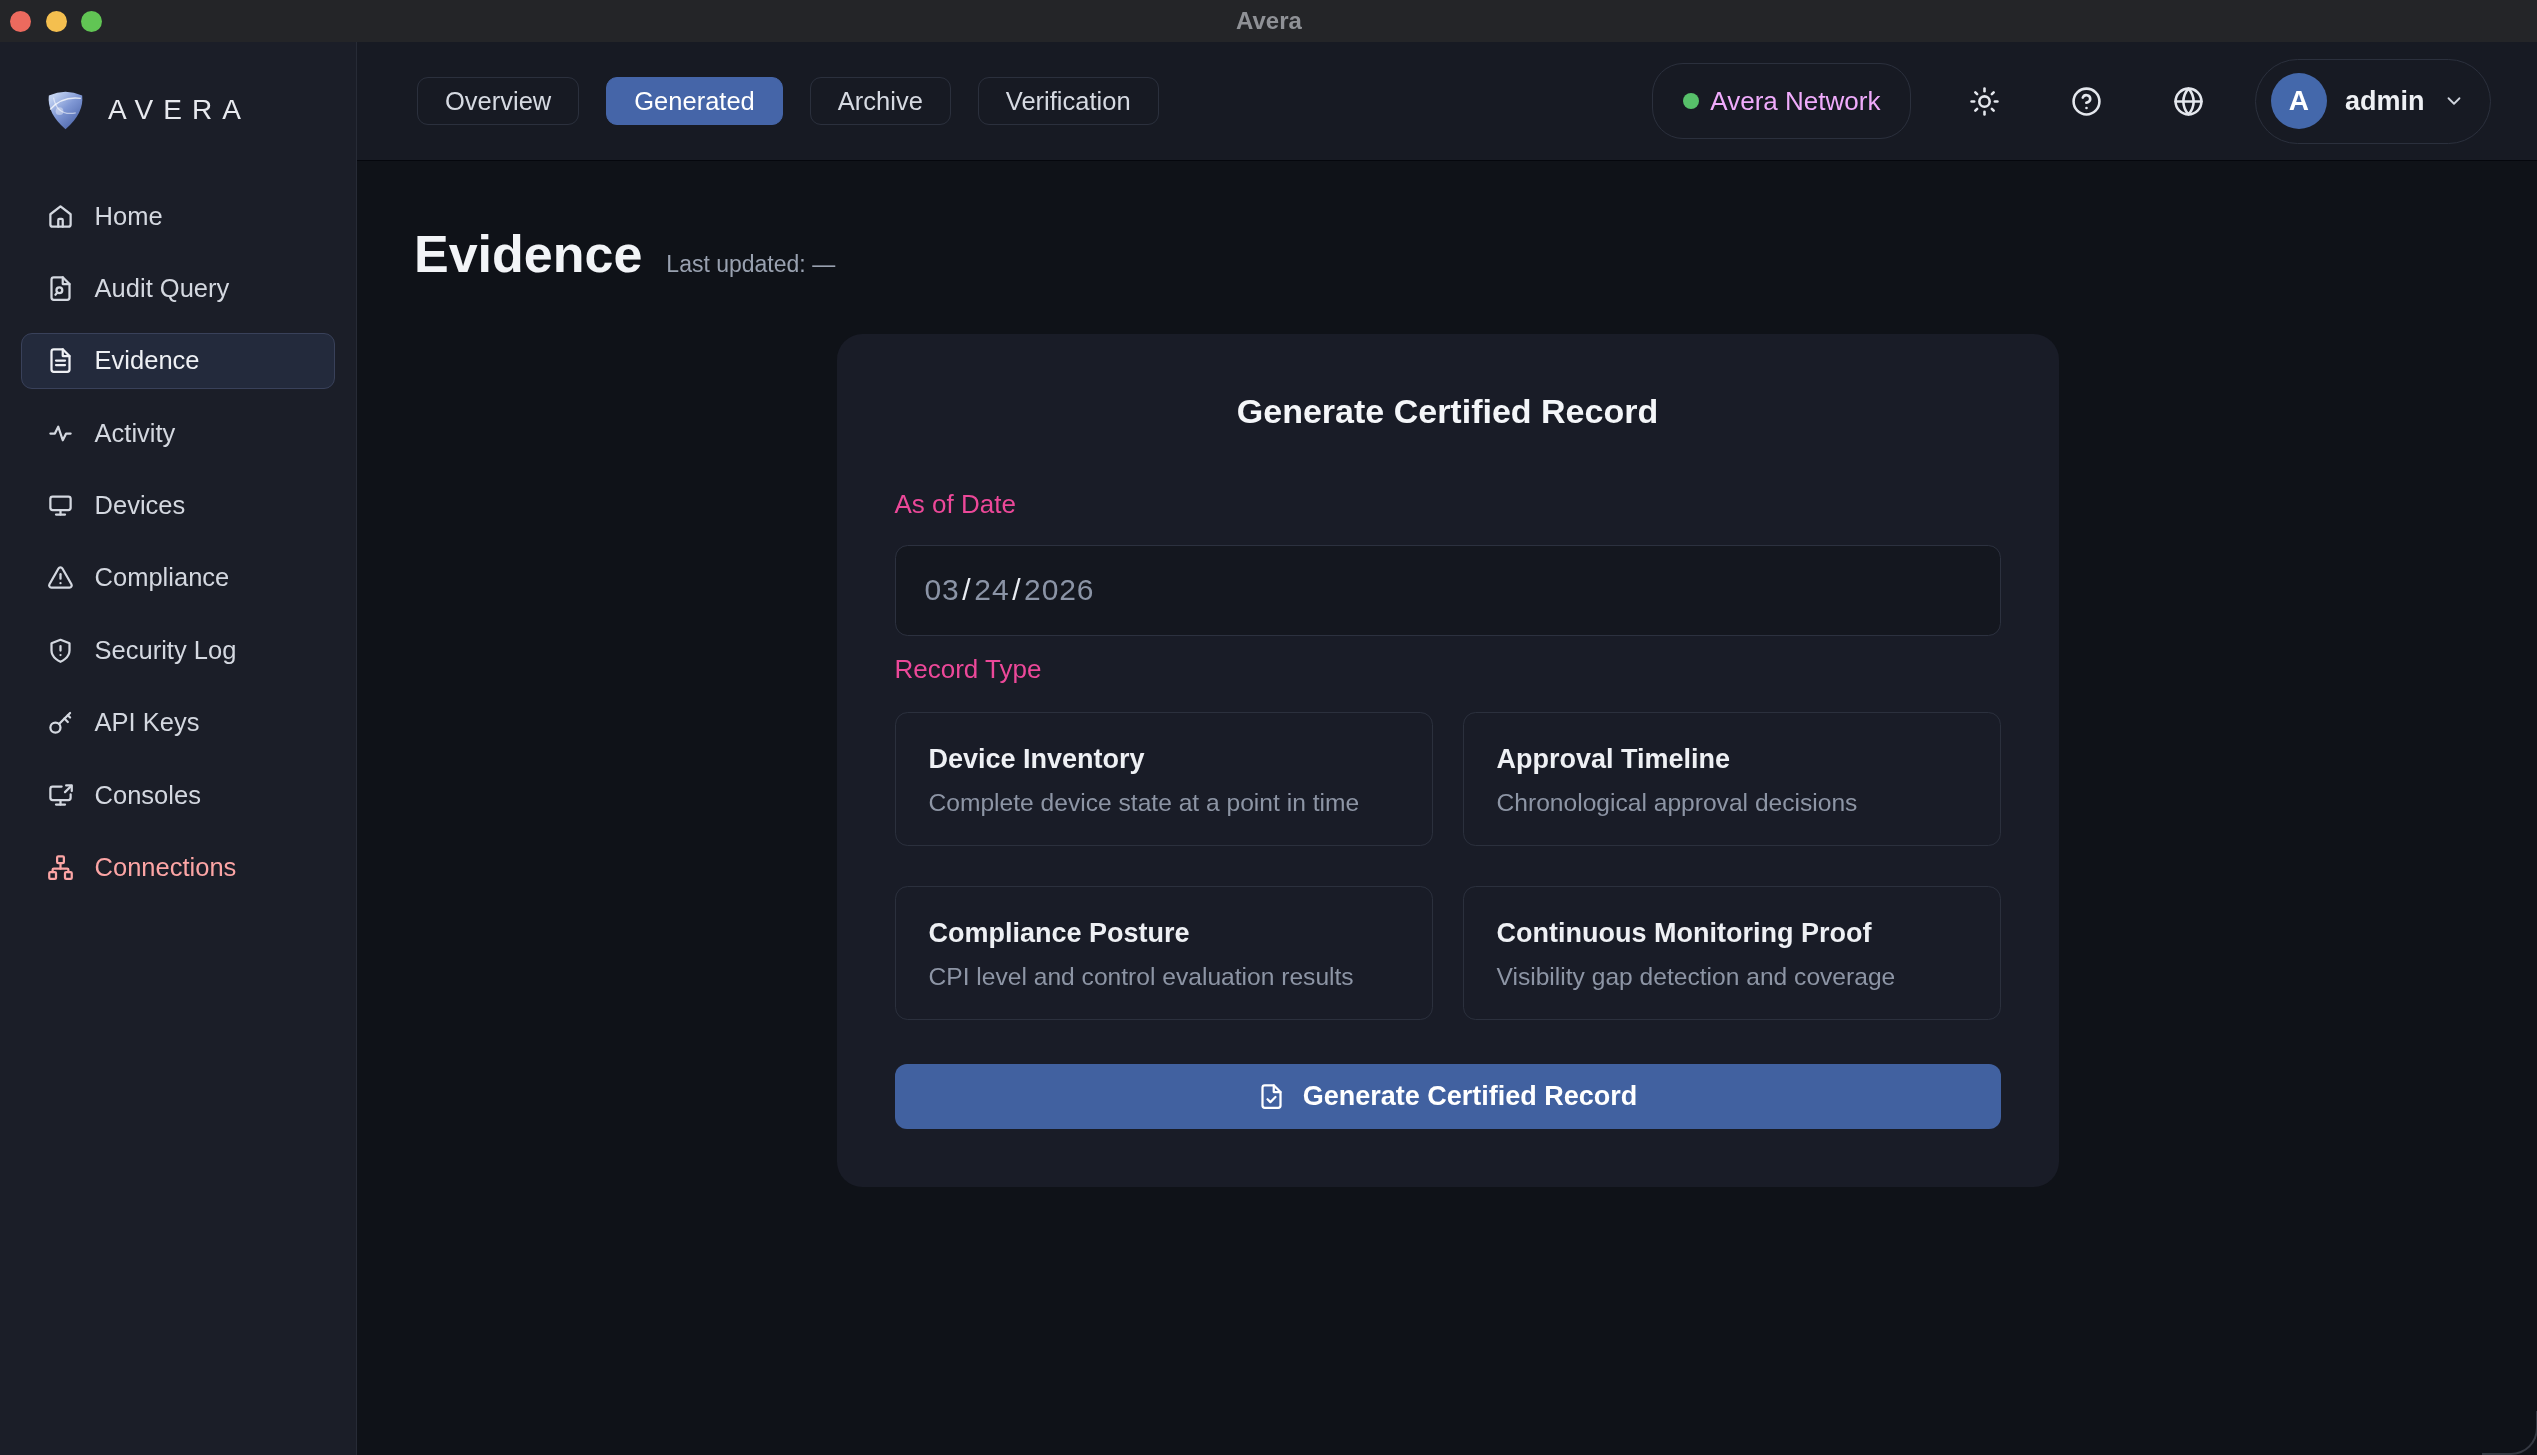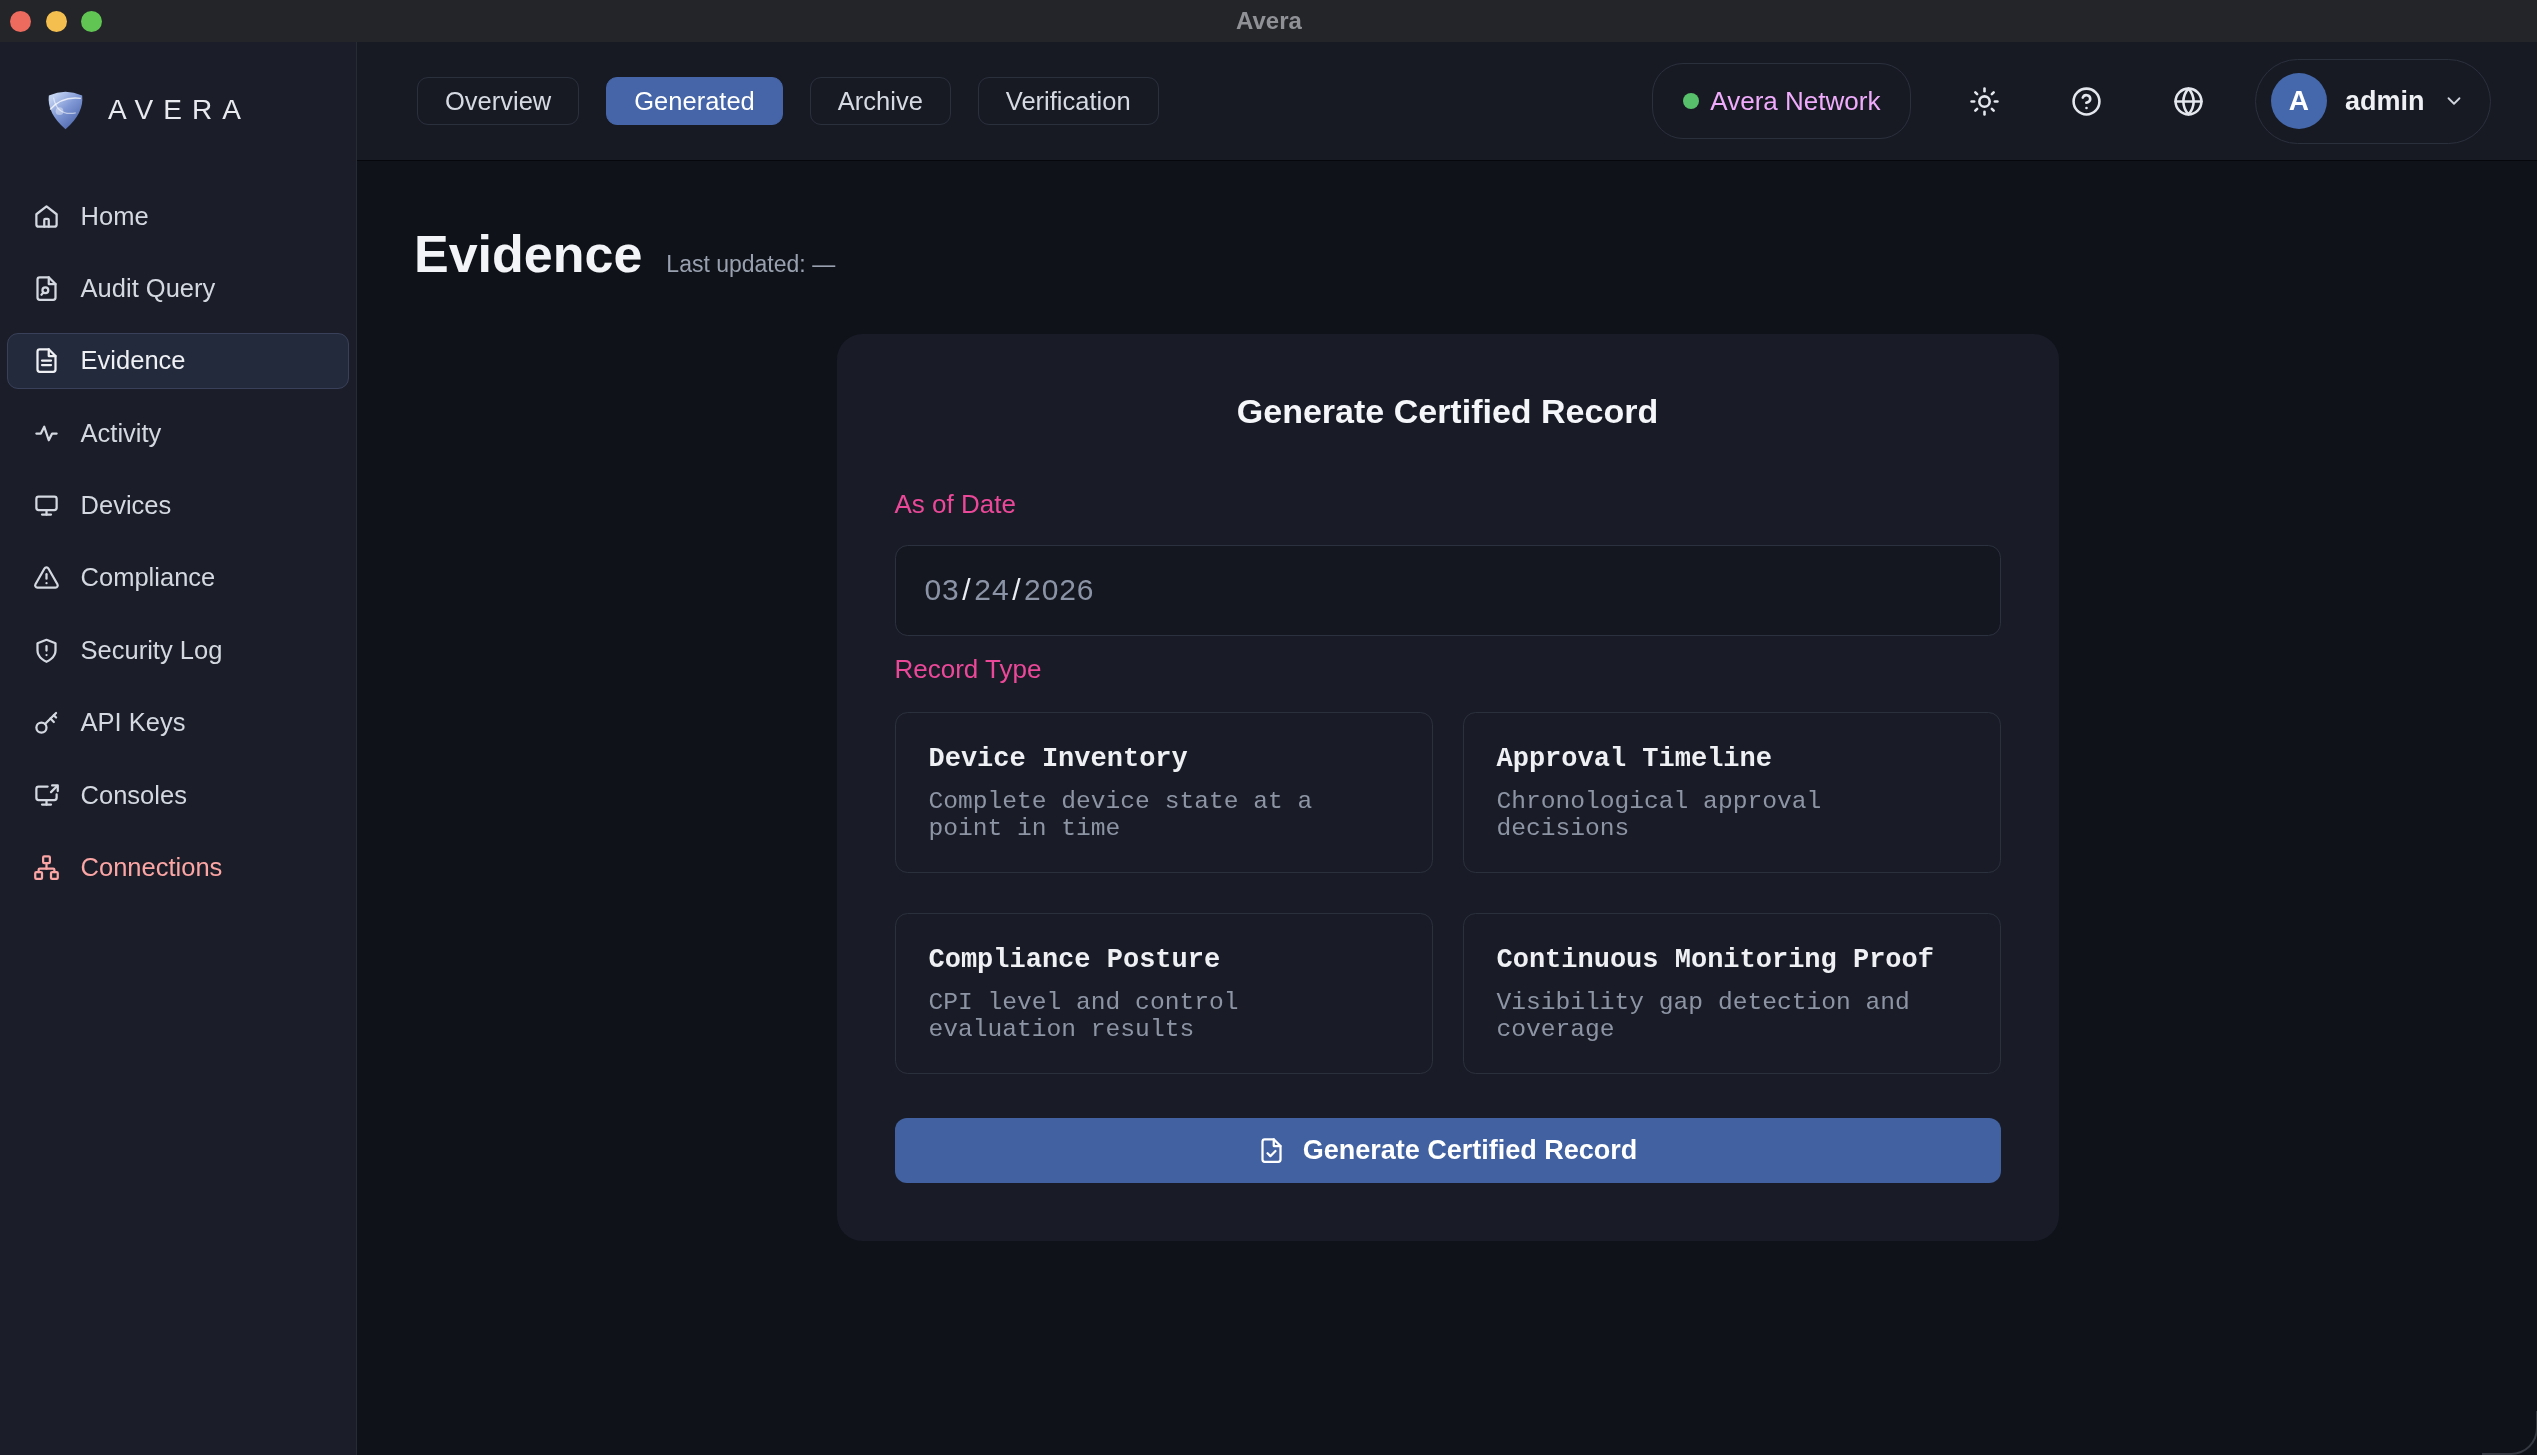--- a/index.html
+++ b/index.html
@@ -20,21 +20,21 @@
   .titlebar-title { position:absolute; left:0; right:0; top:0; height:100%; display:flex; align-items:center; justify-content:center; font-size:24px; font-weight:700; color:#8f9196; }
 
   
   .shell { display:flex; height:1413px; }
 
   
   .sidebar { width:357px; flex:0 0 357px; background:#1b1e28; border-right:0.9px solid #272b36; }
   .logo-row { display:flex; align-items:center; gap:22px; margin:45px 0 0 45px; }
   .logo-shield { width:41px; height:45px; }
   .brand { font-size:28px; letter-spacing:10px; color:#e8eaef; font-weight:400; }
-  .nav { margin-top:56px; padding:0 7px; display:flex; flex-direction:column; gap:16.4px; }
+  .nav { margin-top:56px; padding:0 21px; display:flex; flex-direction:column; gap:16.4px; }
   .nav-item { height:56px; border-radius:11px; border:0.9px solid transparent; display:flex; align-items:center; gap:21px; padding-left:24.6px; font-size:25.5px; color:#d4d8e0; cursor:pointer; }
   .nav-item svg { width:27px; height:27px; flex:0 0 27px; }
   .nav-item.active { background:#232a3c; border-color:#39415a; color:#eef0f4; }
   .nav-item.disabled { color:#fca5a5; }
 
   
   .right-col { flex:1; display:flex; flex-direction:column; min-width:0; }
   .topbar { height:119px; flex:0 0 119px; background:#171a23; border-bottom:1.8px solid #05070d; display:flex; align-items:center; padding:0 47px 0 60px; }
   .tabs { display:flex; gap:27px; }
   .tab { height:48px; border:0.9px solid #2b303d; border-radius:11px; background:transparent; color:#d6dae2; font-size:25.5px; display:flex; align-items:center; padding:0 27px; cursor:pointer; white-space:nowrap; }
@@ -60,21 +60,21 @@
   .page-subtitle { margin-top:14.6px; font-size:25.5px; color:#8d95a4; }
 
   
   .card { width:1222px; margin:51px auto 0; background:#191c27; border-radius:25.5px; padding:58px 58px 58px; }
   .card-title { text-align:center; font-size:34px; font-weight:700; color:#f4f6f9; }
   .field-label { margin-top:58px; font-size:26px; color:#ec4899; }
   .field-label.record { margin-top:18px; }
   .date-input { margin-top:24.6px; height:91px; border:0.9px solid #2c313f; border-radius:12.7px; background:#14171f; display:flex; align-items:center; padding:0 29px; font-size:30px; color:#8b94a6; letter-spacing:0.9px; cursor:text; }
   .date-sep { color:#e9ecf2; padding:0 2.7px; }
   .type-grid { margin-top:27px; display:grid; grid-template-columns:1fr 1fr; column-gap:30px; row-gap:40px; }
-  .option-card { height:161px; border:0.9px solid #2b303d; border-radius:12.7px; padding:31px 33px 0; cursor:pointer; background:transparent; text-align:left;font-family:Liberation Mono, monospace; }
+  .option-card { height:134px; border:0.9px solid #2b303d; border-radius:12.7px; padding:31px 33px 0; cursor:pointer; background:transparent; text-align:left; }
   .option-title { font-size:27px; font-weight:600; color:#eef0f4; }
   .option-desc { margin-top:14.6px; font-size:24.6px; color:#8d95a5; }
   .submit-btn { margin-top:44px; width:100%; height:65px; border:none; border-radius:12px; background:#4161a0; color:#ffffff; font-size:27px; font-weight:600; font-family:"Liberation Sans", sans-serif; display:flex; align-items:center; justify-content:center; gap:18px; cursor:pointer; }
   .submit-btn svg { width:27px; height:27px; }
 
   
   .corner-glint { position:absolute; right:0; bottom:0; width:56px; height:44px; border-right:2.7px solid rgba(150,158,175,0.28); border-bottom:2.7px solid rgba(150,158,175,0.28); border-bottom-right-radius:27px; pointer-events:none; }
 
   svg.stroke { fill:none; stroke:currentColor; stroke-width:2; stroke-linecap:round; stroke-linejoin:round; }
 </style>

